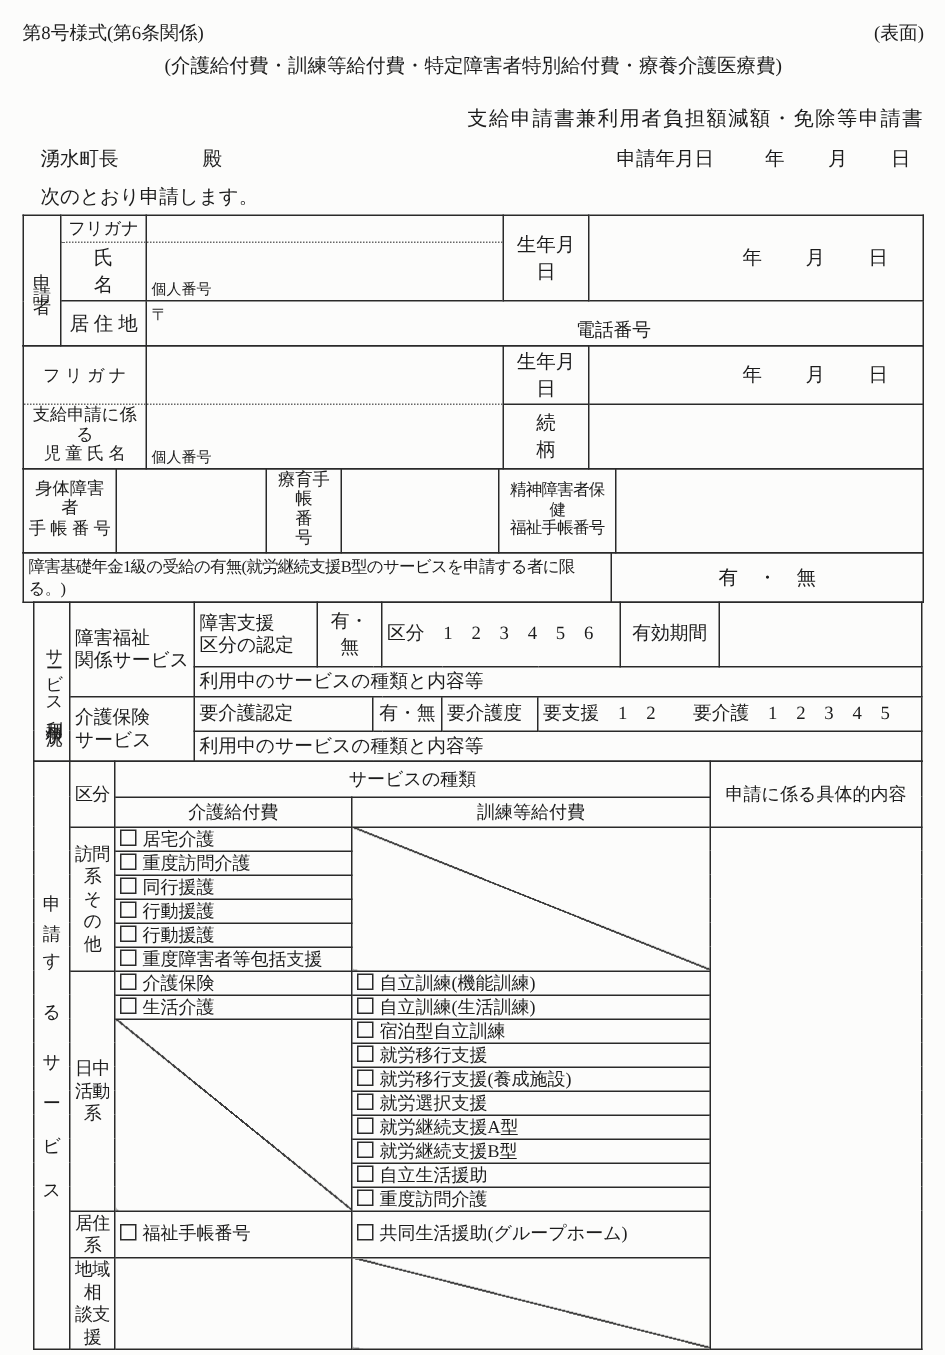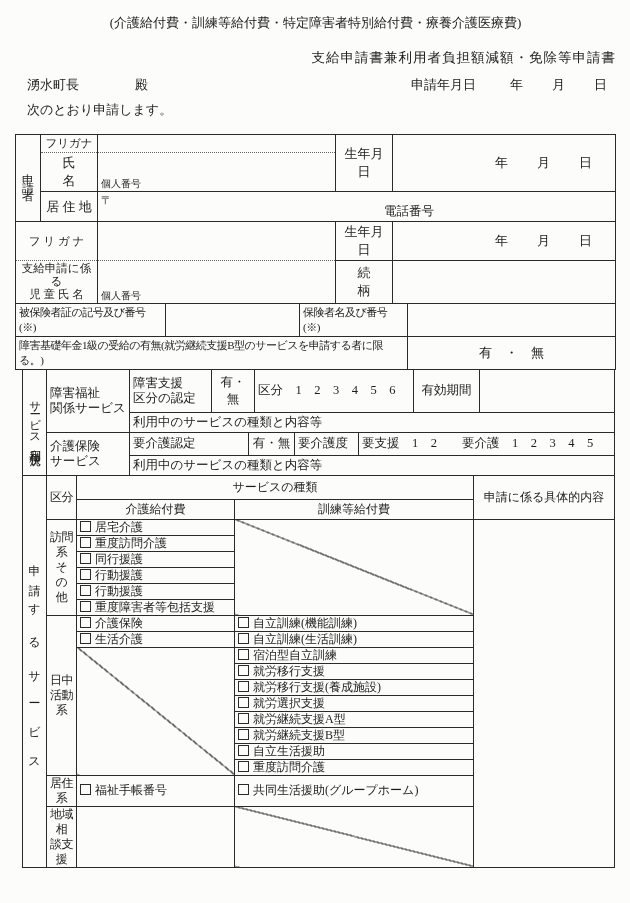--- a/index.html
+++ b/index.html
@@ -7,21 +7,21 @@
        font-family:"Liberation Serif","DejaVu Serif",serif;font-size:13px;overflow:hidden;}
   .sheet{padding:14px 14px 0 15px;}
   
   .hline1{display:flex;justify-content:space-between;font-size:12.5px;margin-bottom:4px;}
   .subtitle{text-align:center;font-size:13px;margin-bottom:17px;}
   .title{text-align:right;font-size:13.5px;letter-spacing:1px;margin-bottom:9px;}
   .addrline{display:flex;align-items:baseline;margin-bottom:7px;padding-left:12px;}
   .dono{margin-left:56px;}
   .appdate{margin-left:auto;}
   .ymdtop{margin-left:34px;margin-right:8px;letter-spacing:1px;}
-  .intro{padding-left:12px;margin-bottom:16px;}
+  .intro{padding-left:12px;margin-bottom:4px;}
   
   table{border-collapse:collapse;table-layout:fixed;margin-top:-1px;}
   td{border:1px solid #2a2a2a;padding:1px 3px;font-size:13px;vertical-align:middle;overflow:hidden;}
   .c{text-align:center;}
   .pre{white-space:pre-line;line-height:1.15;}
   .sm{font-size:11.5px;}
   .xs{font-size:11px;letter-spacing:-0.5px;}
   .dot{border-bottom:1px dotted #666;}
   .nt{border-top:none;}
   .vcell{text-align:center;}
@@ -42,20 +42,24 @@
             vertical-align:-1px;background:#fcfcfb;}
   .diag{background-image:linear-gradient(to top right,transparent calc(50% - 0.6px),
         #3a3a3a calc(50% - 0.6px),#3a3a3a calc(50% + 0.6px),transparent calc(50% + 0.6px));}
   .note{font-size:12.5px;margin:3px 0 4px 0;}
 </style>
 </head>
 <body>
 
 <div class="sheet">
 
+  <div class="hline1">
+    <span>第8号様式(第6条関係)</span>
+    <span>(表面)</span>
+  </div>
   <div class="subtitle">(介護給付費・訓練等給付費・特定障害者特別給付費・療養介護医療費)</div>
   <div class="title">支給申請書兼利用者負担額減額・免除等申請書</div>
   <div class="addrline">
     <span>湧水町長</span>
     <span class="dono">殿</span>
     <span class="appdate">申請年月日</span>
     <span class="ymdtop">年　　月　　日</span>
   </div>
   <div class="intro">次のとおり申請します。</div>
 
@@ -110,35 +114,52 @@
 児 童 氏 名</td>
       <td class="rel nt">
             <span class="mynum">個人番号</span>
           </td>
       <td class="c">続　　柄</td>
       <td></td>
     </tr>
   </tbody>
     </table>
 
+  <table class="t1">
+    <colgroup>
+        <col style="width:62px">
+        <col style="width:100px">
+        <col style="width:50px">
+        <col style="width:105px">
+        <col style="width:78px">
+        <col style="width:205px">
+      </colgroup>
+    <tbody>
+        <tr style="height:38px">
+      <td class="c sm pre">身体障害者
+手 帳 番 号</td>
+      <td></td>
+      <td class="c sm pre">療育手帳
+番　　号</td>
+      <td></td>
+      <td class="c xs pre">精神障害者保健
+福祉手帳番号</td>
+      <td></td>
+    </tr>
+  </tbody>
+    </table>
 
   <table class="t1">
     <colgroup>
         <col style="width:150px">
         <col style="width:134px">
         <col style="width:108px">
         <col style="width:208px">
       </colgroup>
     <tbody>
-        <tr style="height:19px">
-      <td class="xs">被保険者証の記号及び番号(※)</td>
-      <td></td>
-      <td class="xs">保険者名及び番号(※)</td>
-      <td></td>
-    </tr>
     <tr style="height:19px">
       <td colspan="3" class="xs">障害基礎年金1級の受給の有無(就労継続支援B型のサービスを申請する者に限る。)</td>
       <td class="c">有　・　無</td>
     </tr>
   </tbody>
     </table>
 
 
   <table class="t2">
     <colgroup>

